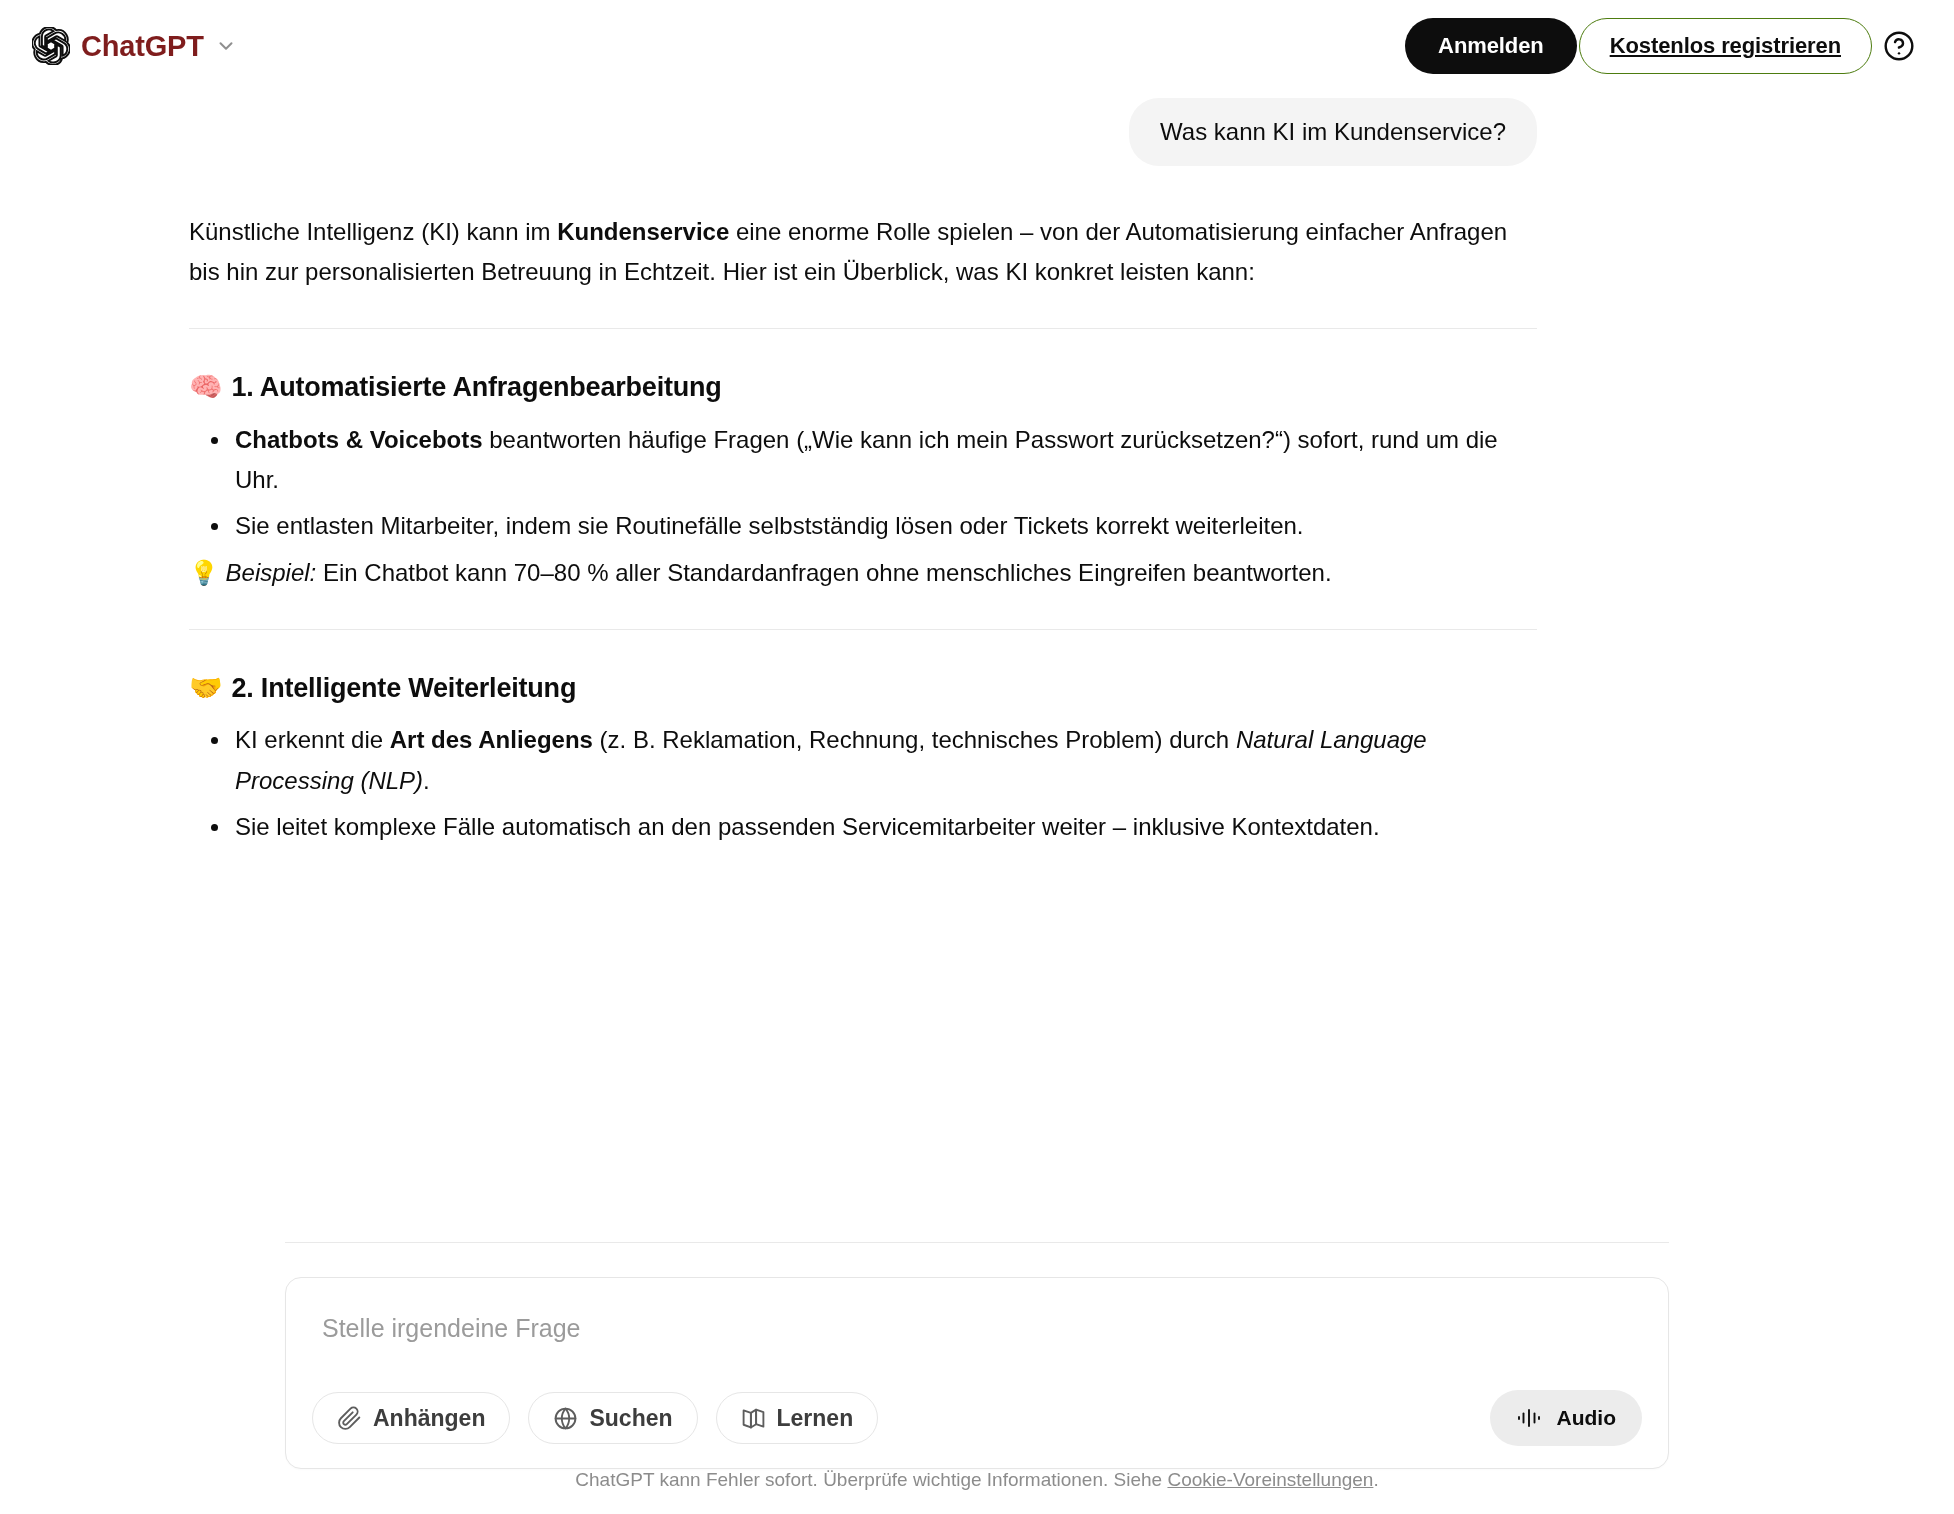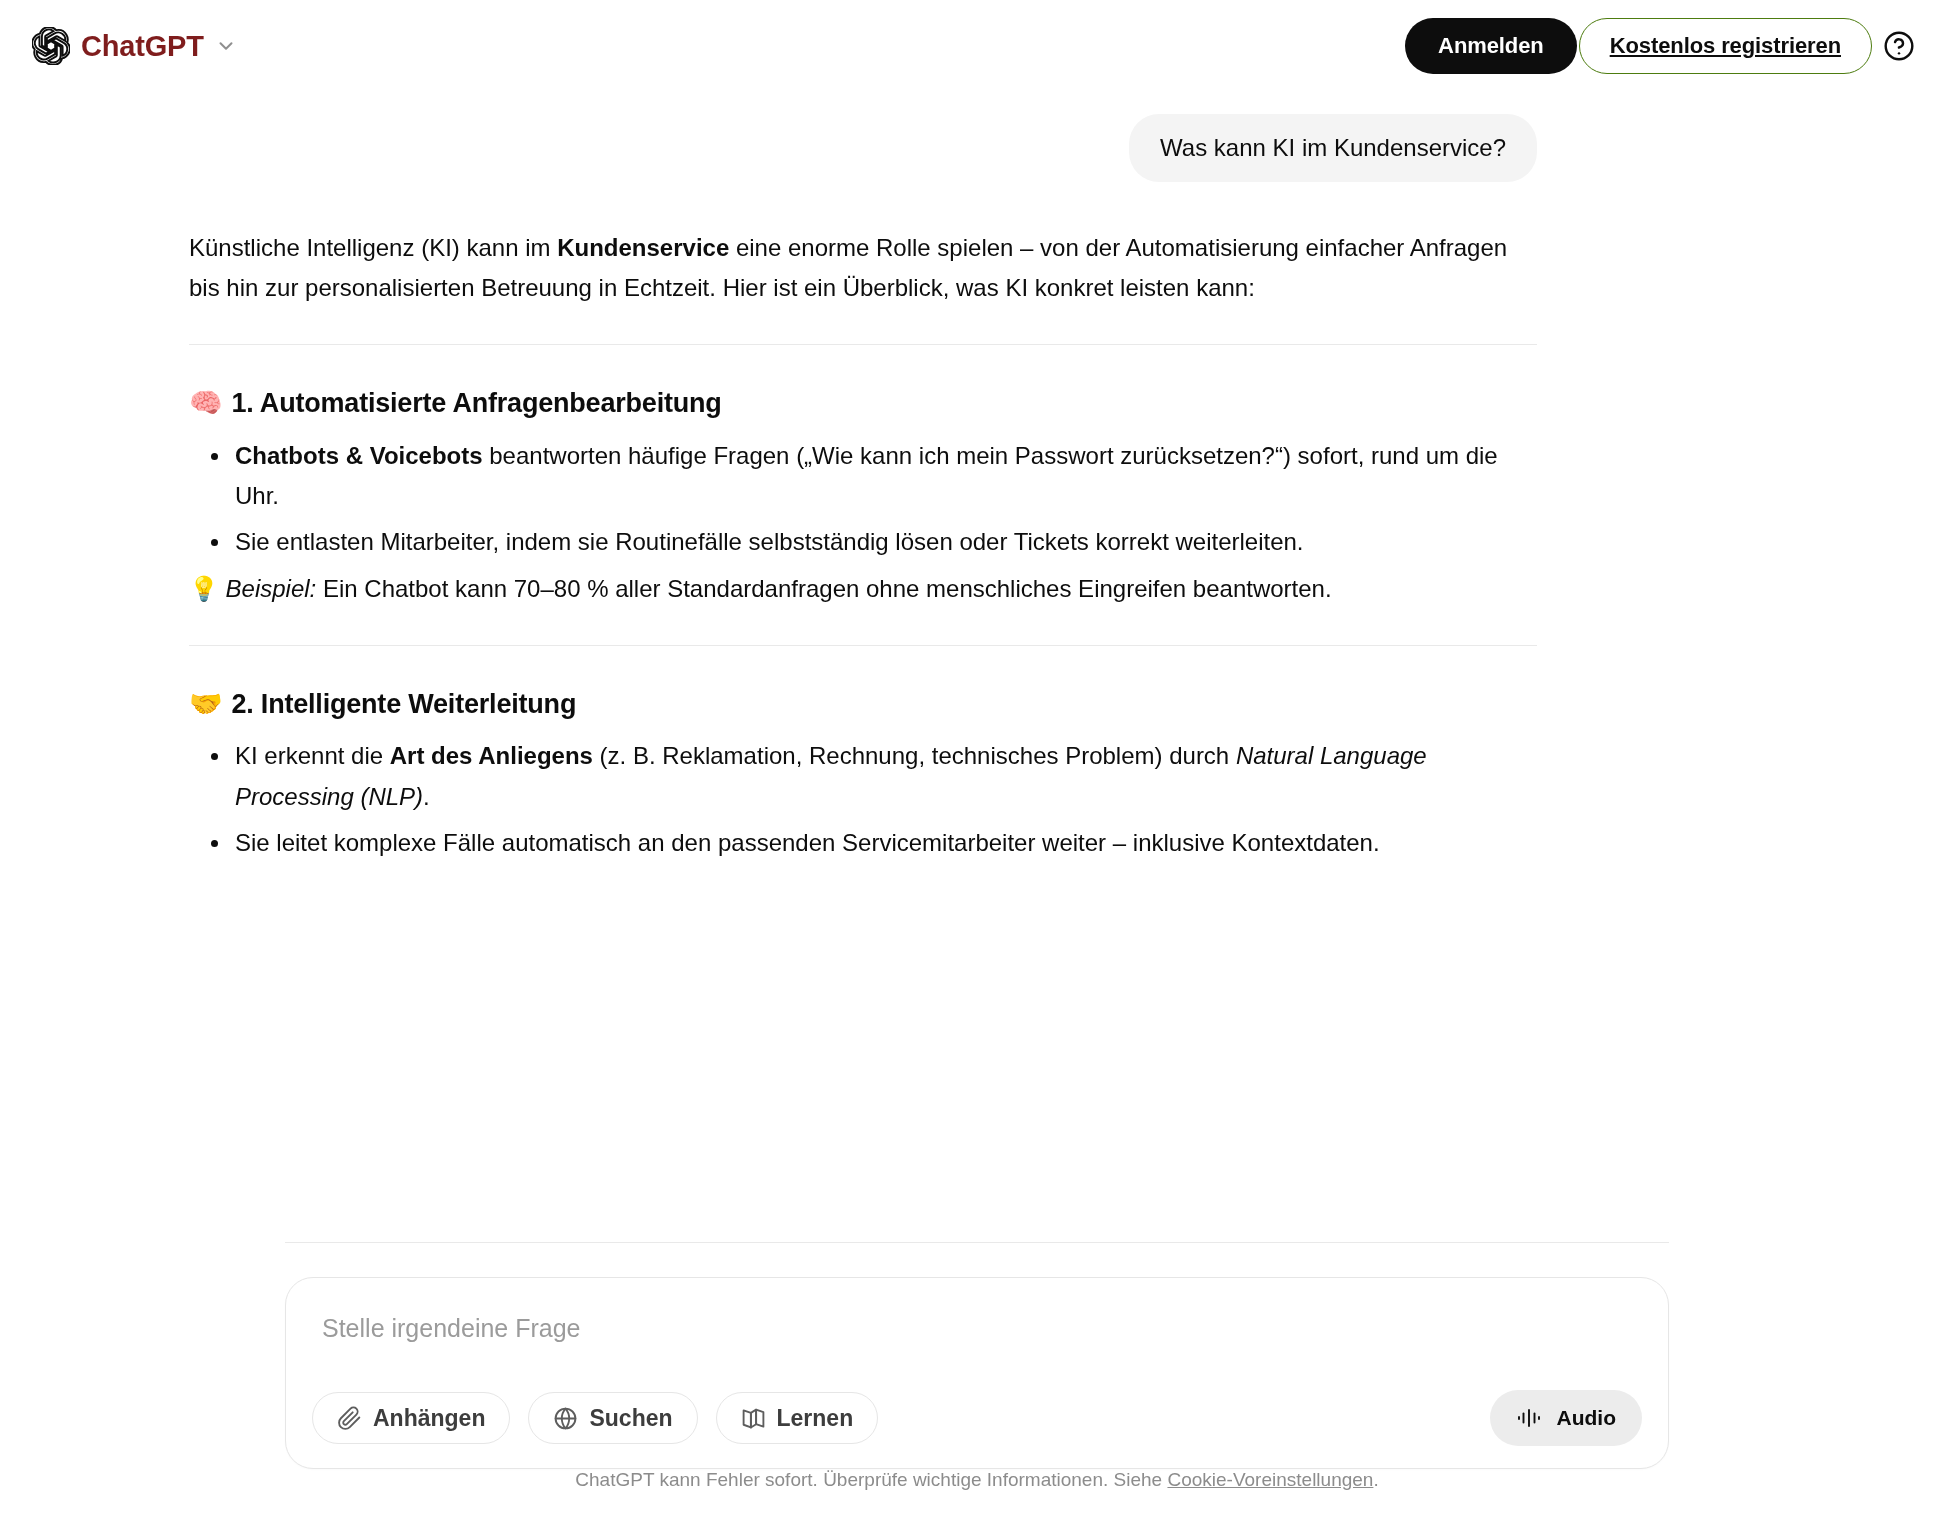--- a/index.html
+++ b/index.html
@@ -92,21 +92,21 @@
     align-items: center;
     justify-content: center;
     cursor: pointer;
     margin-left: 4px;
   }
   .help-btn svg { width: 34px; height: 34px; display: block; color: #0d0d0d; }
 
   
   .conversation {
     position: absolute;
-    top: 92px;
+    top: 76px;
     left: 0;
     width: 1726px;
     height: 1150px;
     padding: 0;
   }
   .thread {
     width: 1348px;
     margin: 0 auto;
     padding-top: 22px;
   }
@@ -176,21 +176,21 @@
   
   .composer-wrap {
     position: absolute;
     left: 50%;
     transform: translateX(-50%);
     top: 1242px;
     width: 1384px;
   }
   .composer {
     border: 1px solid #e6e6e6;
-    border-radius: 28px;
+    border-radius: 16px;
     background: #ffffff;
     height: 192px;
     padding: 26px 26px 22px 26px;
     display: flex;
     flex-direction: column;
     justify-content: space-between;
     box-shadow: 0 1px 2px rgba(0,0,0,0.02);
   }
   .composer-input {
     font-size: 25px;

